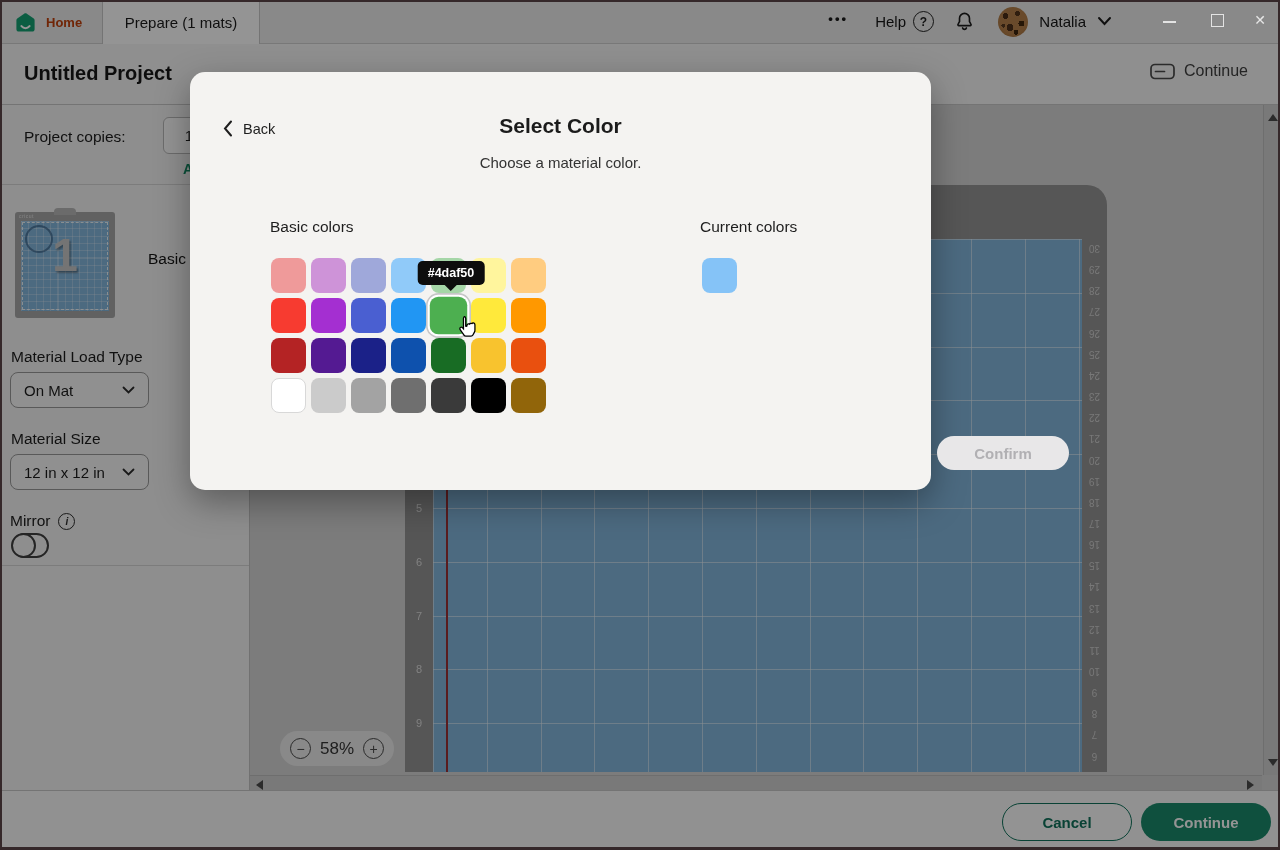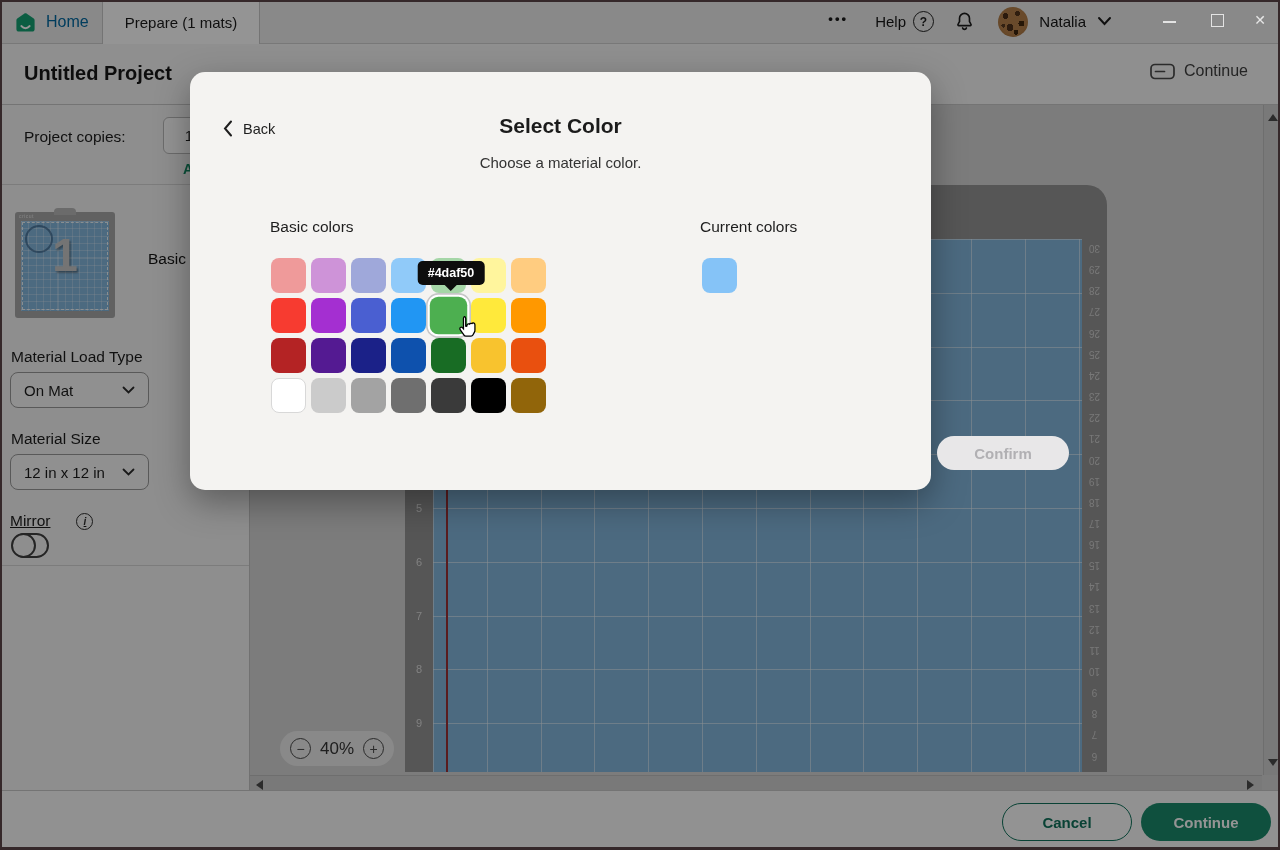--- a/index.html
+++ b/index.html
@@ -3,21 +3,21 @@
 <meta charset="utf-8">
 <style>
   * { margin:0; padding:0; box-sizing:border-box; }
   html,body { width:1280px; height:850px; overflow:hidden; }
   body { font-family:"Liberation Sans", sans-serif; color:#222; }
   .stage { position:relative; width:1280px; height:850px; background:#dcdcdc; overflow:hidden; }
 
   
   .topbar { position:absolute; left:0; top:0; width:1280px; height:44px; background:#ececec; border-bottom:1px solid #cfcfcf; }
   .home-group { position:absolute; left:14px; top:0; height:44px; display:flex; align-items:center; gap:9px; }
-  .home-label { font-size:16px; font-weight:400; color:#0369a1; }
+  .home-label { font-size:13px; font-weight:700; color:#c2410c; }
   .tab { position:absolute; left:102px; top:0; width:158px; height:44px; background:#ffffff; border-left:1px solid #c9c9c9; border-right:1px solid #c9c9c9; display:flex; align-items:center; justify-content:center; font-size:15px; color:#1c1c1c; }
   .more-menu { position:absolute; right:432px; top:11px; font-size:13px; letter-spacing:2px; color:#1a1a1a; font-weight:700; }
   .help-group { position:absolute; right:346px; top:11px; display:flex; align-items:center; gap:7px; font-size:15px; color:#161616; }
   .qcircle { width:21px; height:21px; border:1.6px solid #222; border-radius:50%; display:flex; align-items:center; justify-content:center; font-size:12px; font-weight:700; color:#222; }
   .bell { position:absolute; right:304px; top:10px; }
   .avatar { position:absolute; right:252px; top:7px; width:30px; height:30px; border-radius:50%;
     background:
       radial-gradient(circle at 25% 30%, #4a2e17 0 3px, transparent 3px),
       radial-gradient(circle at 65% 22%, #53351b 0 2.5px, transparent 2.5px),
       radial-gradient(circle at 78% 55%, #42290f 0 3px, transparent 3px),
@@ -50,21 +50,21 @@
   .mat-thumb .brand { position:absolute; left:4px; top:1px; font-size:5px; color:#e3e3e3; letter-spacing:.5px; }
   .mat-thumb .blue { position:absolute; left:6px; top:9px; width:88px; height:90px; background:#84b7dd; outline:1px dashed rgba(255,255,255,.85); outline-offset:-2px;
      background-image:
        repeating-linear-gradient(to right, rgba(255,255,255,.25) 0 1px, transparent 1px 7.3px),
        repeating-linear-gradient(to bottom, rgba(255,255,255,.25) 0 1px, transparent 1px 7.3px); }
   .mat-thumb .circ { position:absolute; left:4px; top:4px; width:28px; height:28px; border:2px solid rgba(44,84,122,.6); border-radius:50%; }
   .mat-thumb .num { position:absolute; left:0; top:16px; width:100%; text-align:center; font-size:46px; font-weight:700; color:#c9c9c9; text-shadow:1.5px 1.5px 2px rgba(0,0,0,.35); }
   .material-name { position:absolute; left:148px; top:65px; font-size:15.5px; color:#141414; }
   .field-label { position:absolute; left:11px; font-size:15.5px; color:#1d1d1d; }
   .dropdown { position:absolute; left:10px; width:139px; height:36px; background:#f9f9f9; border:1px solid #9a9a9a; border-radius:8px; display:flex; align-items:center; justify-content:space-between; padding:0 13px; font-size:15px; color:#1d1d1d;gap:16px; }
-  .mirror-row { position:absolute; left:10px; top:407px; display:flex; align-items:center; gap:26px; font-size:15.5px; color:#1d1d1d;text-decoration:underline; }
+  .mirror-row { position:absolute; left:10px; top:407px; display:flex; align-items:center; gap:8px; font-size:15.5px; color:#1d1d1d; }
   .icircle { width:17px; height:17px; border:1.6px solid #2e2e2e; border-radius:50%; display:flex; align-items:center; justify-content:center; font-size:10px; font-style:italic; font-weight:700; color:#2e2e2e; }
   .toggle { position:absolute; left:12px; top:428px; width:37px; height:25px; border:2.5px solid #3f3f3f; border-radius:13px; }
   .toggle .knob { position:absolute; left:-3px; top:-2.5px; width:25px; height:25px; background:#f4f4f4; border:2.5px solid #3f3f3f; border-radius:50%; }
   .panel-div2 { position:absolute; left:0; top:460px; width:100%; border-top:1px solid #d6d6d6; }
 
   
   .canvas { position:absolute; left:250px; top:105px; width:1030px; height:685px; background:#d6d6d6; overflow:hidden; }
   .mat { position:absolute; left:155px; top:80px; width:702px; height:587px; background:#949494; border-radius:20px 20px 0 0; overflow:hidden; }
   .mat-grid { position:absolute; left:28px; top:54px; width:649px; height:533px; background:var(--mat-color,#84b7dd);
     background-image:
@@ -241,21 +241,21 @@
           <span class="cm-num" style="top: 481px;">10</span>
           <span class="cm-num" style="top: 502.15px;">9</span>
           <span class="cm-num" style="top: 523.3px;">8</span>
           <span class="cm-num" style="top: 544.45px;">7</span>
           <span class="cm-num" style="top: 565.6px;">6</span>
         </div>
     </div>
 
     <div class="zoom-pill">
       <span class="zoom-circ">−</span>
-      <span class="zoom-value">40%</span>
+      <span class="zoom-value">58%</span>
       <span class="zoom-circ">+</span>
     </div>
 
     <div class="hscroll">
       <div class="tri tri-left"></div>
       <div class="tri tri-right"></div>
     </div>
     <div class="vscroll">
       <div class="tri tri-up"></div>
       <div class="tri tri-down"></div>

